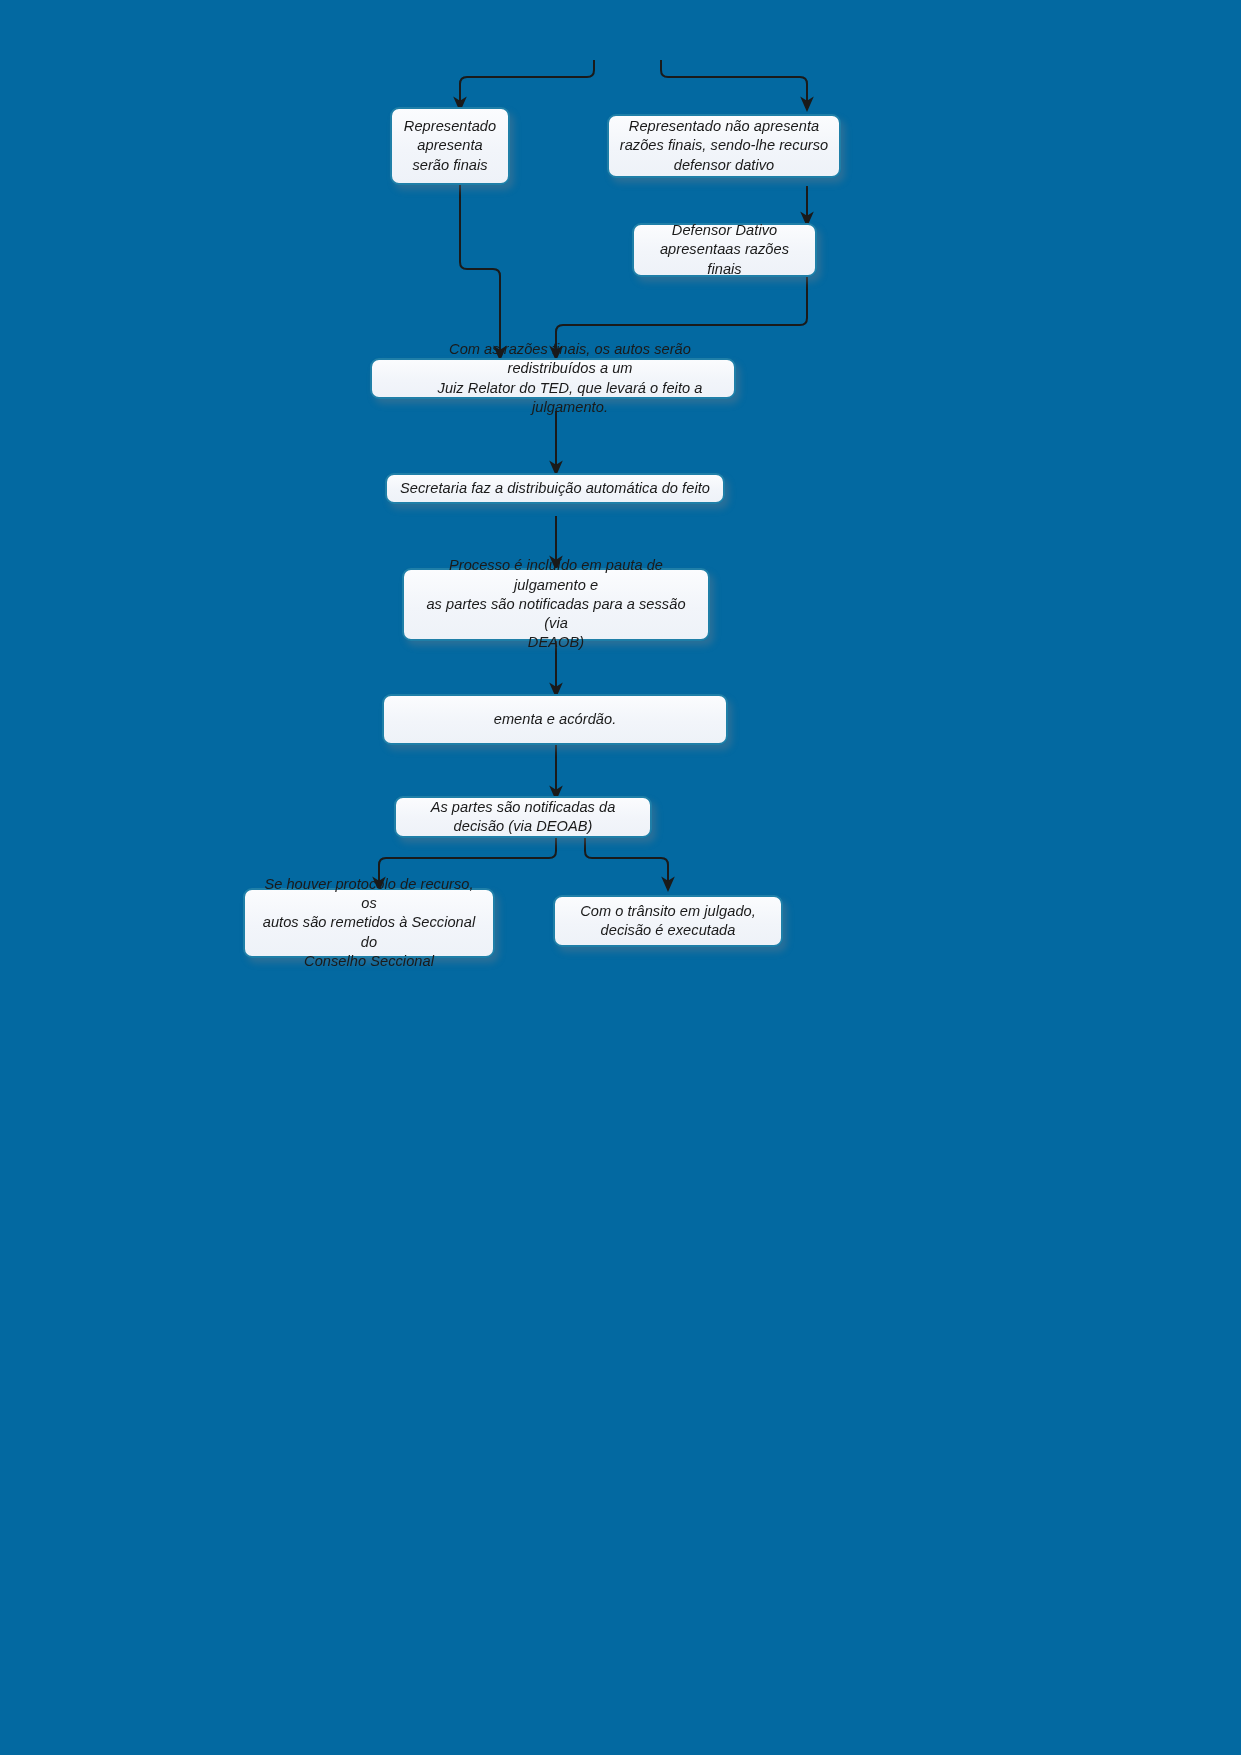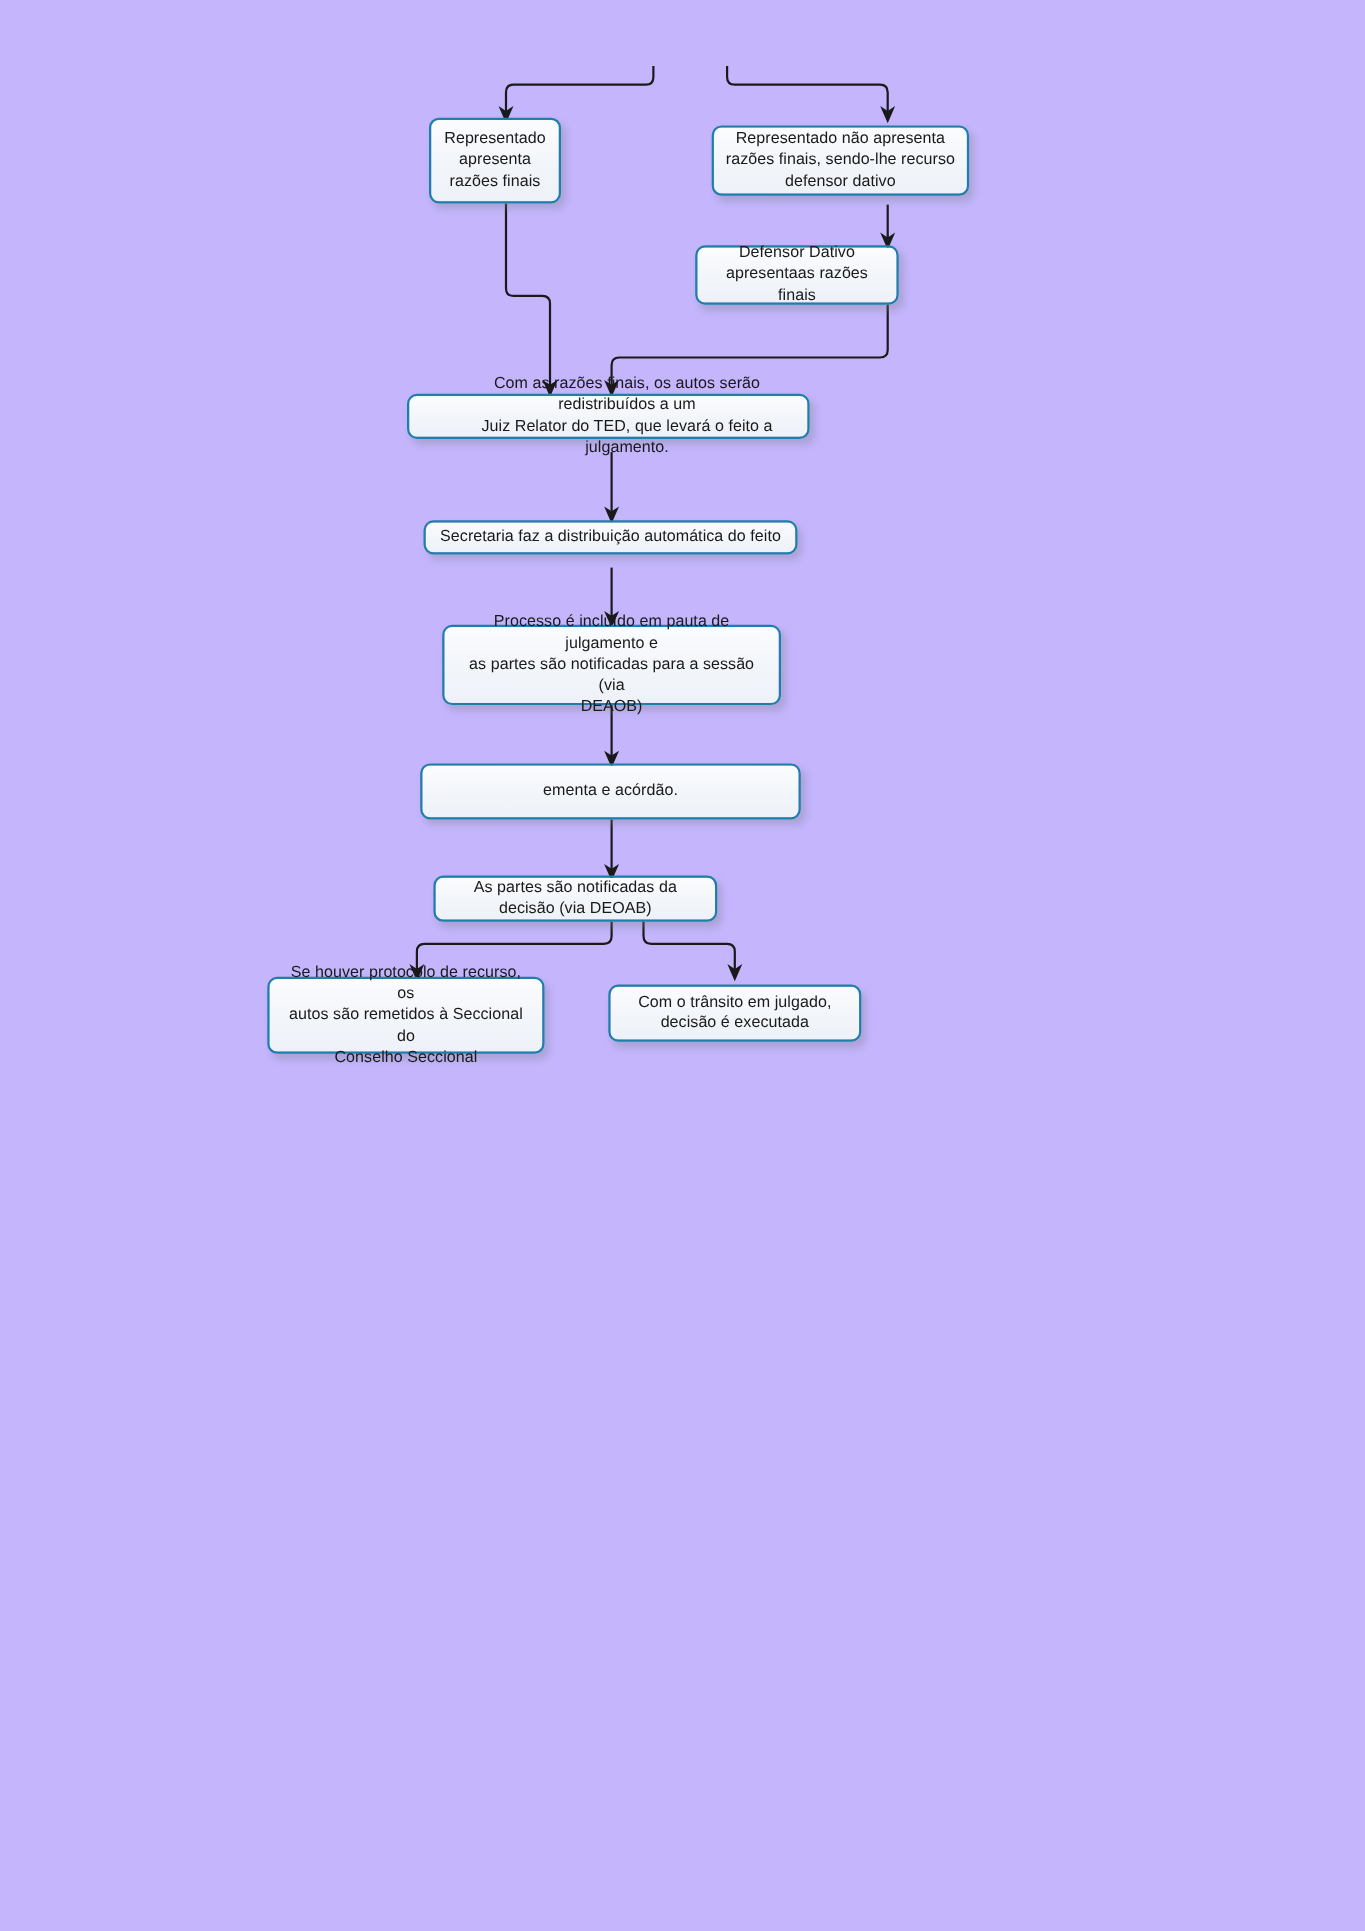--- a/index.html
+++ b/index.html
@@ -7,22 +7,23 @@
     padding: 0;
     background: #ffffff;
   }
   body {
     font-family: "Liberation Sans", sans-serif;
   }
   #canvas {
     position: relative;
     width: 1241px;
     height: 1755px;
-    background: #c4b5fd;
+    background: #0369a1;
     overflow: hidden;
+    font-style: italic;
   }
   #edges {
     position: absolute;
     left: 0;
     top: 0;
     width: 1241px;
     height: 1755px;
     pointer-events: none;
   }
   .node {
@@ -82,25 +83,25 @@
       <path d="M 556,838 L 556,851 Q 556,858 549,858 L 386,858 Q 379,858 379,865 L 379,884"></path>
 
       <path d="M 585,838 L 585,851 Q 585,858 592,858 L 661,858 Q 668,858 668,865 L 668,884"></path>
     </g>
   </svg>
 
   <div class="node" style="left:390px; top:107px; width:120px; height:78px;">
     <span>
       <span>Representado</span>
       <span>apresenta</span>
-      <span>razões finais</span>
+      <span>serão finais</span>
     </span>
   </div>
 
-  <div class="node" style="left:607px; top:114px; width:234px; height:64px;margin-left:40px;">
+  <div class="node" style="left:607px; top:114px; width:234px; height:64px;">
     <span>
       <span>Representado não apresenta</span>
       <span>razões finais, sendo-lhe recurso</span>
       <span>defensor dativo</span>
     </span>
   </div>
 
   <div class="node" style="left:632px; top:223px; width:185px; height:54px;">
     <span>
       <span>Defensor Dativo</span>

